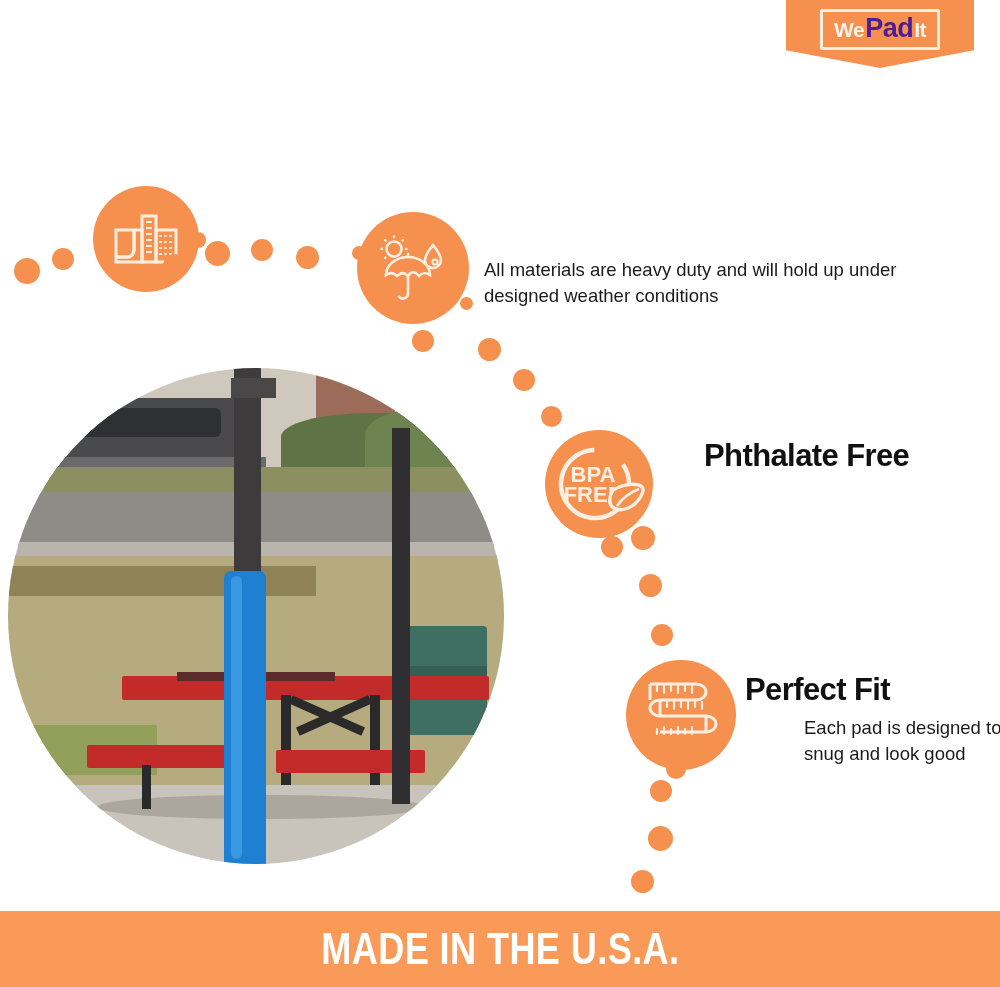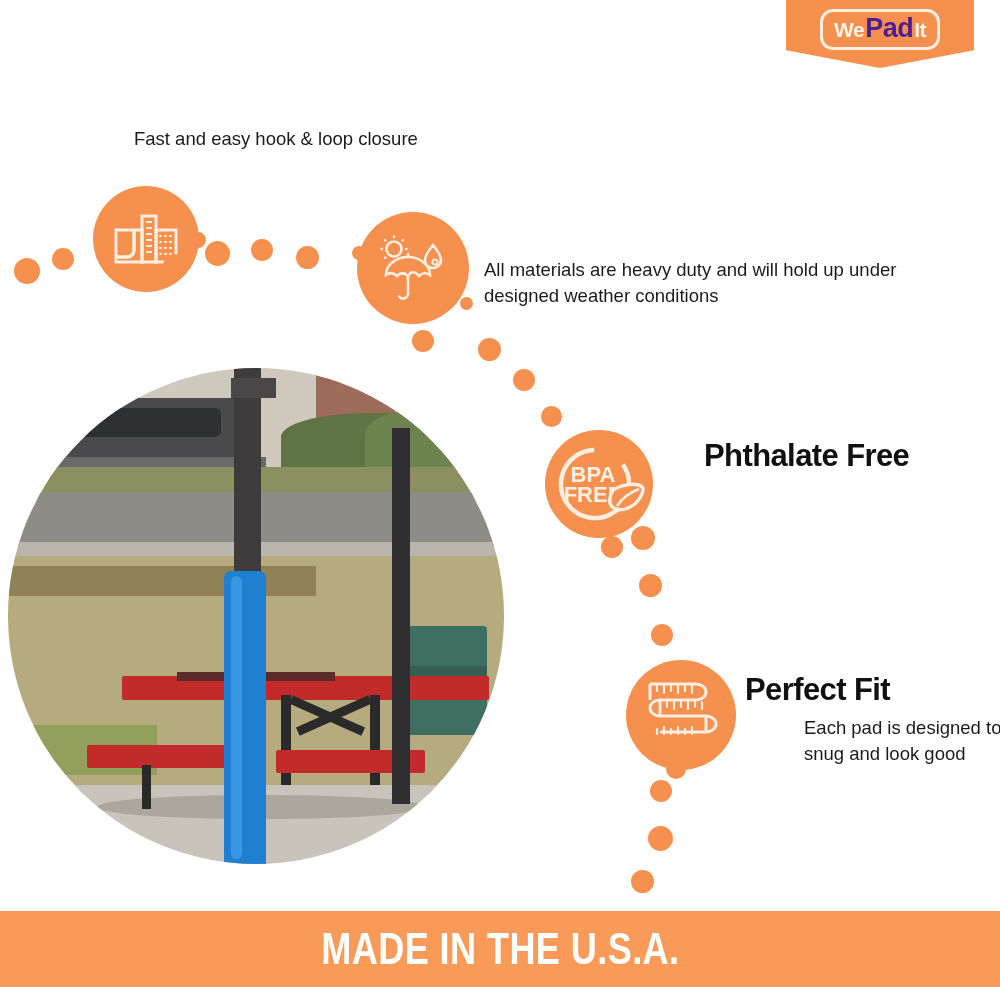--- a/index.html
+++ b/index.html
@@ -29,21 +29,21 @@
     background: #F5904E;
     -webkit-clip-path: polygon(0 0, 100% 0, 100% 74%, 50% 100%, 0 74%);
     clip-path: polygon(0 0, 100% 0, 100% 74%, 50% 100%, 0 74%);
     display: flex;
     align-items: flex-start;
     justify-content: center;
   }
   .logo-inner {
     margin-top: 9px;
     border: 3px solid #FCEFE2;
-    border-radius: 13px;
+    border-radius: 2px;
     padding: 3px 11px 5px 11px;
     display: flex;
     align-items: baseline;
     line-height: 1;
   }
   .logo-we, .logo-it {
     color: #FDF3EA;
     font-size: 21px;
     font-weight: bold;
     letter-spacing: -0.5px;
@@ -191,21 +191,20 @@
 <div id="page">
 
   <div class="logo-badge">
     <div class="logo-inner">
       <span class="logo-we">We</span>
       <span class="logo-pad">Pad</span>
       <span class="logo-it">It</span>
     </div>
   </div>
 
-  <div class="feature-desc" id="desc-easy">Fast and easy hook &amp; loop closure</div>
 
   <div class="icon-circle" id="icon-easy">
     <svg width="68" height="54" viewBox="0 0 68 54" fill="none" stroke="#FCEFE2" stroke-width="3">
       <path d="M4 18 H30 V50 H4 Z"></path>
       <path d="M30 4 H44 V50 H30 Z"></path>
       <path d="M44 18 H64 V50 H44 Z"></path>
       <path d="M22 18 v20 a7 7 0 0 1 -7 7 h-11" stroke-width="3.5"></path>
       <g stroke-width="2.2">
         <path d="M34 10 h6 M34 16 h6 M34 22 h6 M34 28 h6 M34 34 h6 M34 40 h6"></path>
       </g>

